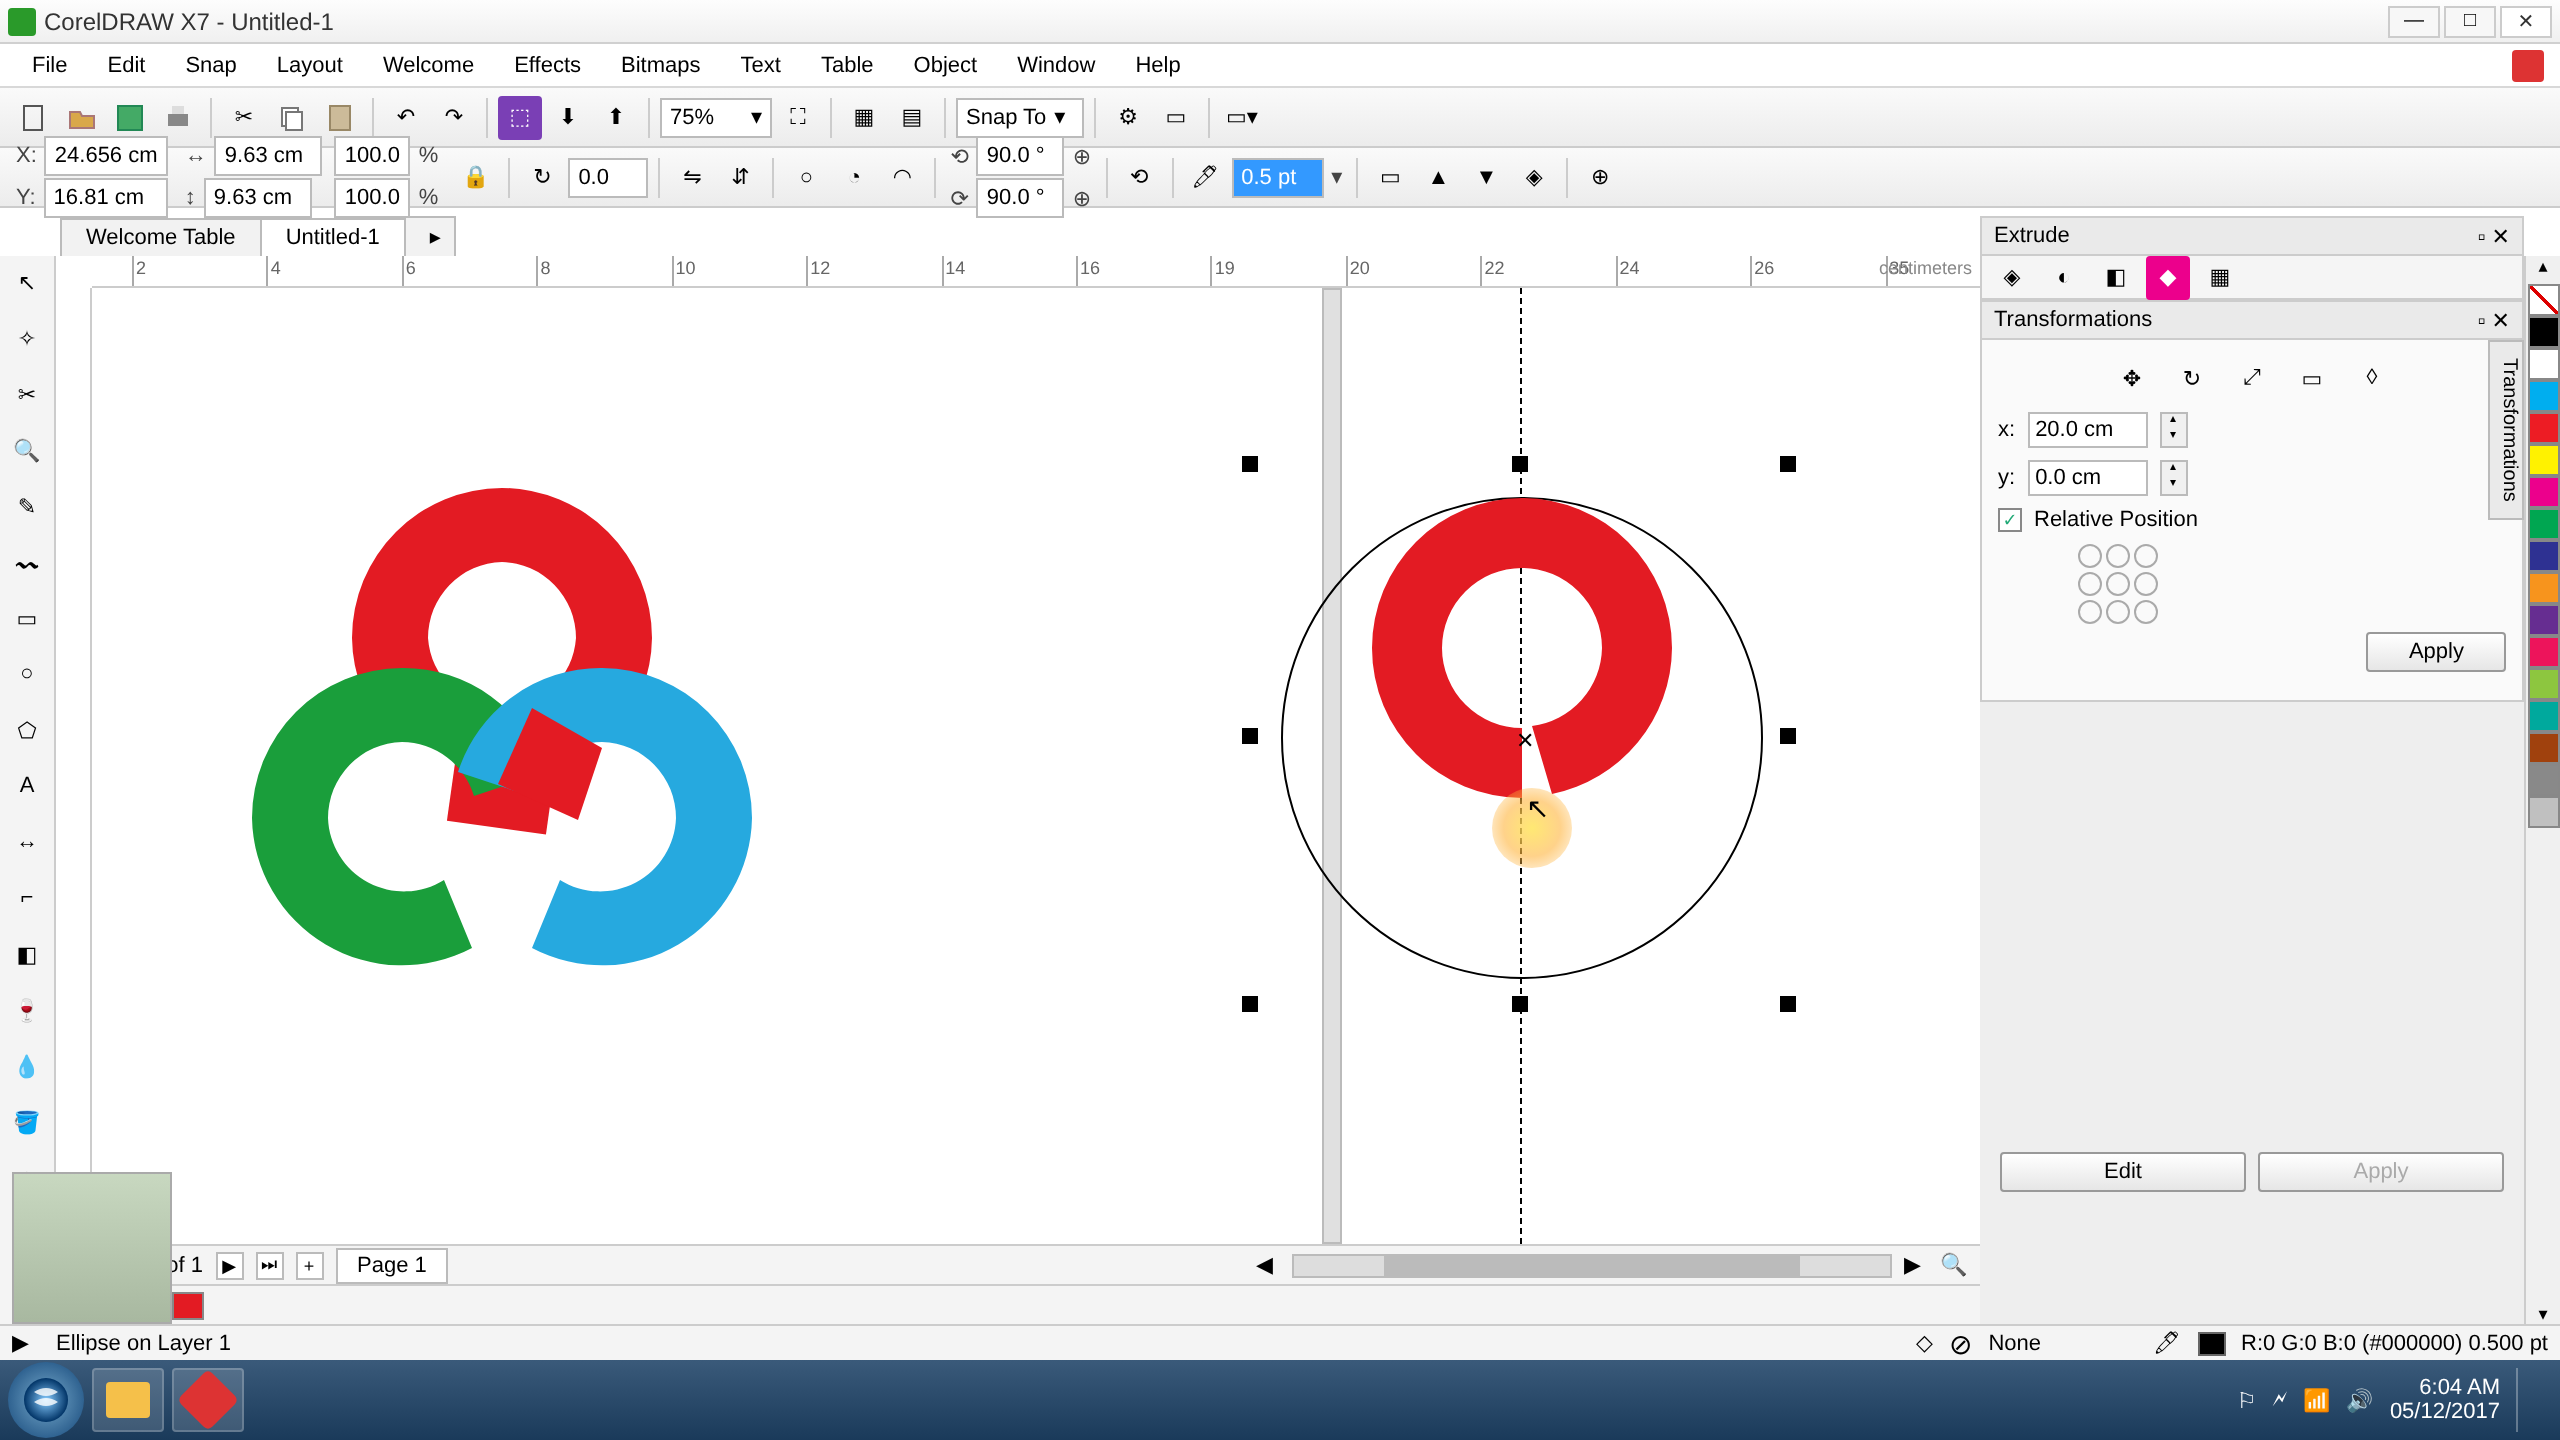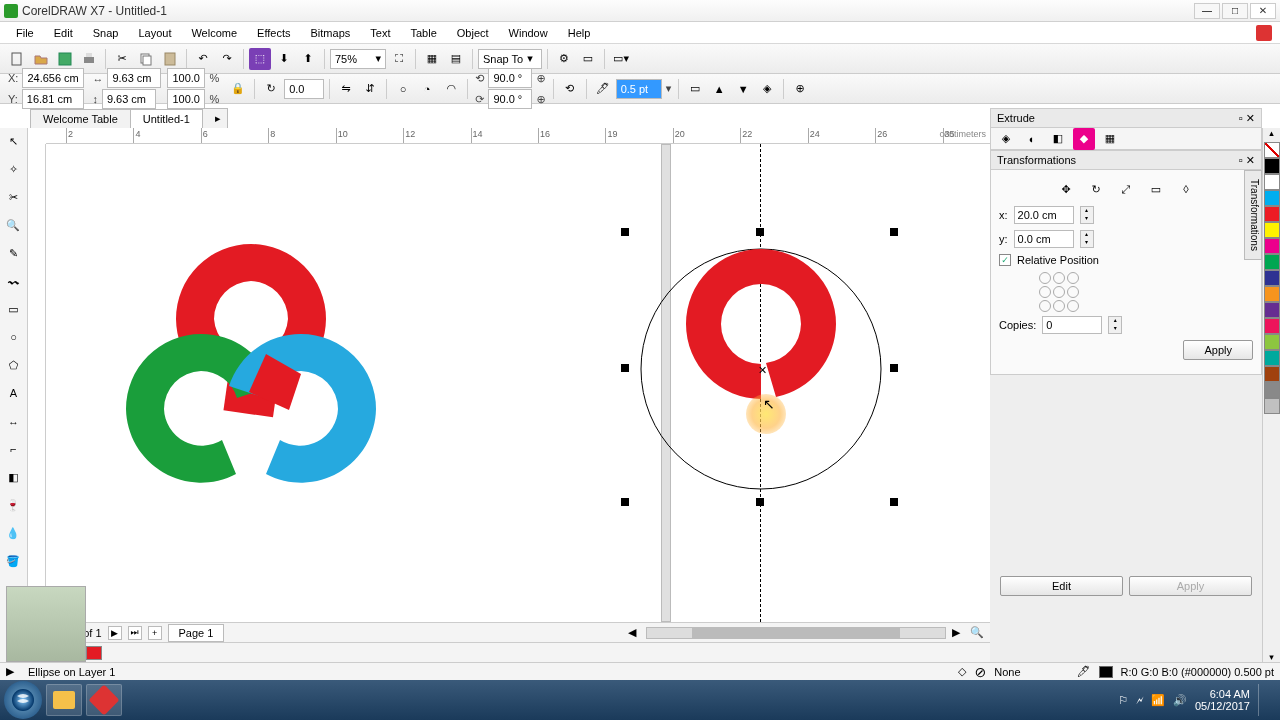--- a/index.html
+++ b/index.html
@@ -400,28 +400,20 @@
         <div></div>
         <div></div>
         <div></div>
         <div></div>
         <div></div>
         <div></div>
         <div></div>
         <div></div>
         <div></div>
       </div>
-    <div class="row">
-        <span>Copies:</span>
-        <input type="text" value="0" style="">
-        <div class="spinb">
-          <div>▴</div>
-          <div>▾</div>
-        </div>
-      </div>
     <div class="row" style="justify-content:flex-end">
         <button class="btn">Apply</button>
       </div>
   </div>
   <div style="position:absolute;bottom:84px;left:10px;right:10px;display:flex;gap:6px">
     <button class="btn" style="flex:1">Edit</button>
     <button class="btn dis" style="flex:1">Apply</button>
   </div>
 </div>
 

